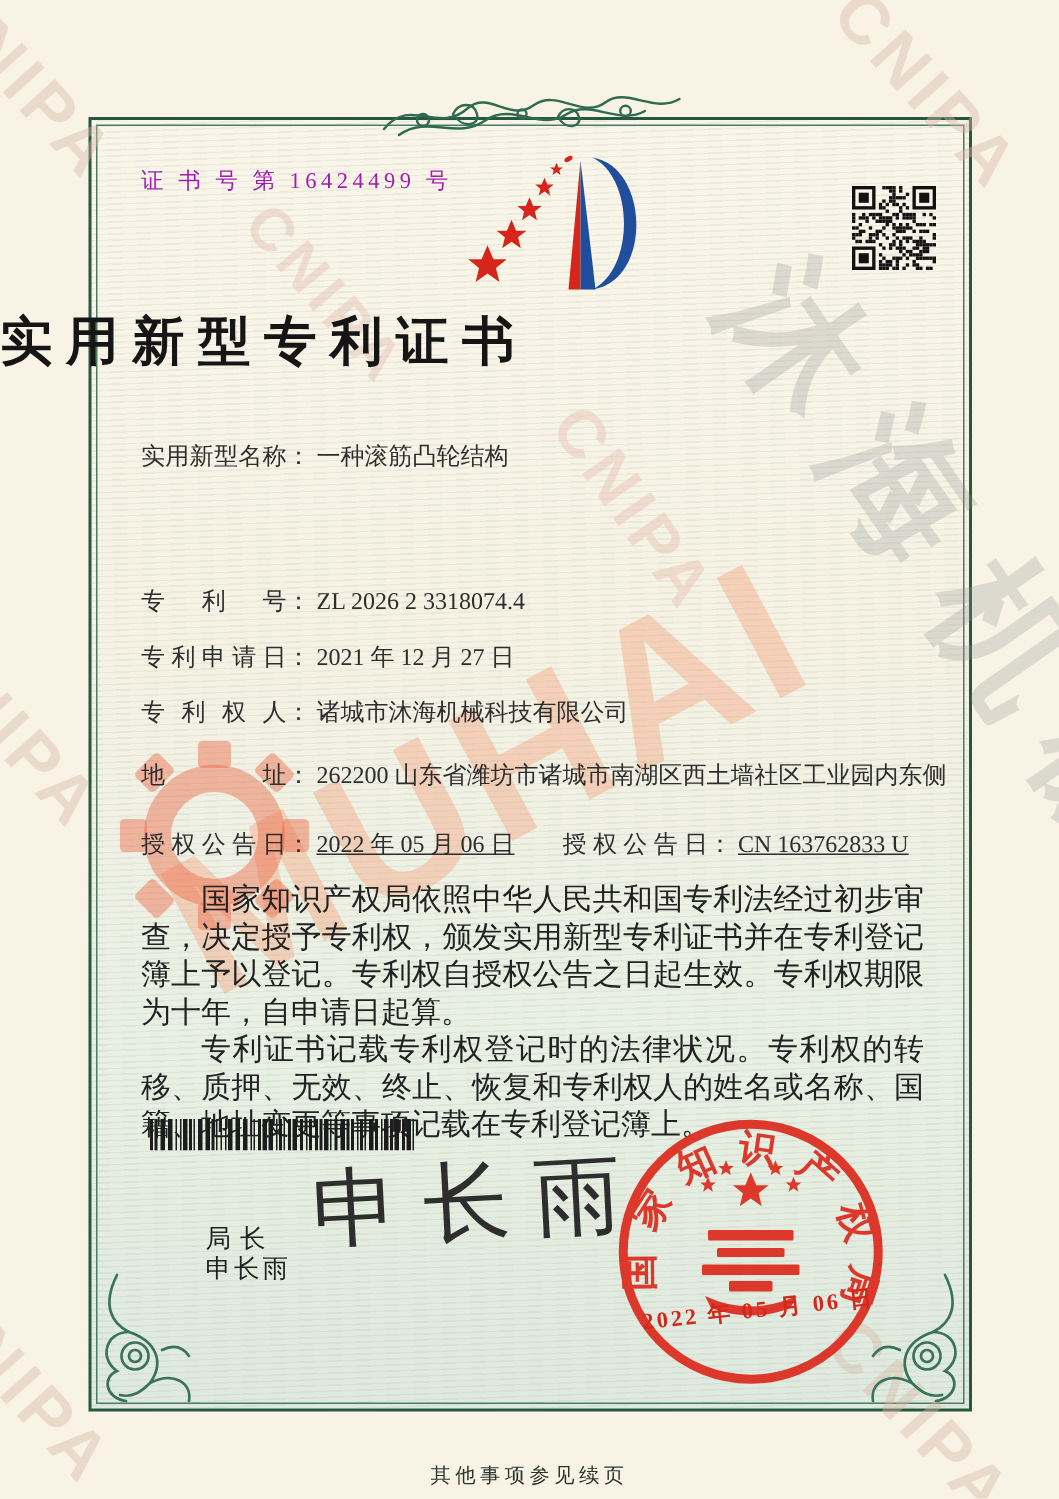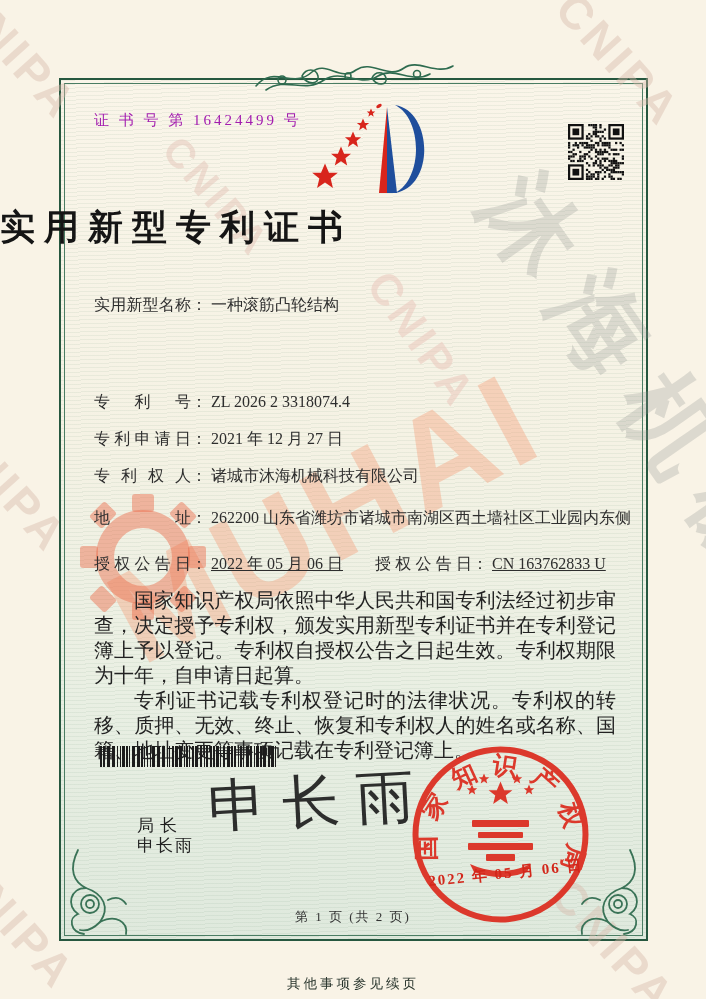--- a/index.html
+++ b/index.html
@@ -459,16 +459,15 @@
       <use href="#star5" transform="translate(121,48) scale(0.55)"></use>
       <rect x="64" y="78" width="57" height="7" rx="1"></rect>
       <rect x="70" y="90" width="45" height="6" rx="1"></rect>
       <rect x="60" y="101" width="65" height="7" rx="1"></rect>
       <rect x="78" y="112" width="29" height="7" rx="1"></rect>
       <path d="M62,122 q30,14 61,0 l-4,8 q-26,10 -53,0 Z"></path>
     </g>
   </svg>
   <div class="seal-date">2022 年 05 月 06 日</div>
 
-  <div class="page-info">第 1 页 (共 2 页)</div>
   <div class="note">其他事项参见续页</div>
 
 </div>
 
 </body></html>

